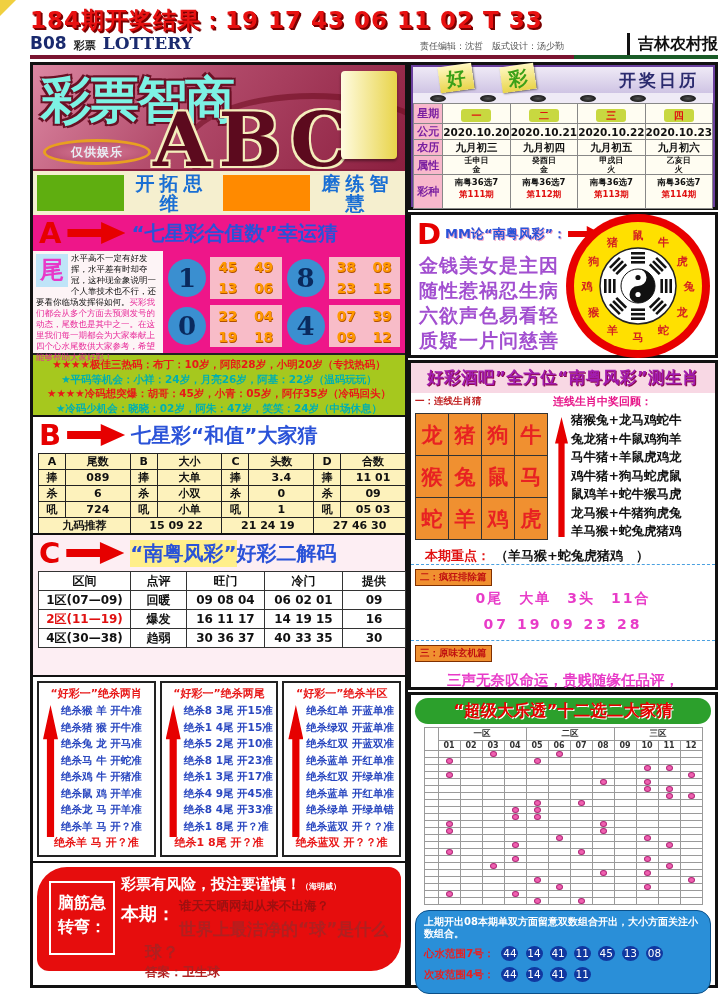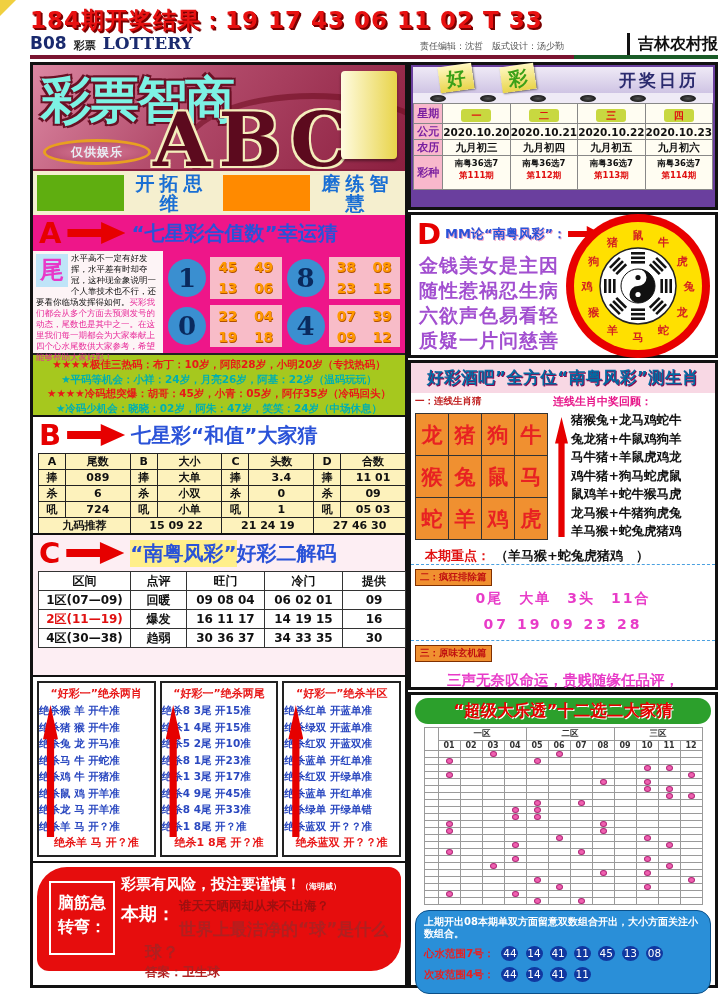--- a/index.html
+++ b/index.html
@@ -88,21 +88,21 @@
   table.ctab td.zone { width:92px; }
   table.ctab td.cmt { width:56px; }
   table.ctab td.nums { width:78px; }
 
   
   .kills { height:186px; border-top:2px solid #111; display:flex; gap:4px; padding:4px; background:#fff; }
   .kill-col { flex:1; border:2px solid #222; position:relative; background:#fff; }
   .kill-title { font-size:11px; font-weight:bold; color:#e81818; text-align:center; padding:3px 0 1px; }
   .kill-arrow { position:absolute; left:4px; top:22px; width:15px; height:132px; background:#e60000;
                 clip-path:polygon(50% 0,100% 26%,74% 26%,74% 100%,26% 100%,26% 26%,0 26%); }
-  .kill-rows { }
+  .kill-rows { margin-left:22px; }
   .kill-row { font-size:10.5px; font-weight:bold; color:#2a48c0; line-height:16.5px; white-space:nowrap; }
   .kill-footer { font-size:11px; font-weight:bold; color:#e81818; text-align:center; line-height:18px; }
 
   
   .brain-wrap { height:114px; border-top:2px solid #111; background:#fff; padding:4px; }
   .brain { height:104px; background:#e60d0d; border-radius:30px 12px 30px 12px; display:flex; padding:8px 6px; }
   .brain-label { width:66px; height:74px; border:2px solid #fff; margin:6px 6px 0 6px; color:#fff; font-size:16px;
                  font-weight:bold; text-align:center; line-height:24px; padding-top:8px; }
   .brain-main { flex:1; color:#fff; }
   .brain-warning { font-size:15px; font-weight:bold; }
@@ -142,21 +142,21 @@
   .secD-sub { font-size:13px; font-weight:bold; color:#2a52d8; text-shadow:1px 1px 0 #f0a0c0; margin-left:4px; }
   .secD-arrow { display:inline-block; width:34px; height:16px; background:#e60000; margin-left:2px;
                 clip-path:polygon(0 32%,55% 32%,55% 0,100% 50%,55% 100%,55% 68%,0 68%); }
   .secD-lines { position:absolute; left:8px; top:38px; }
   .secD-line { font-size:19px; font-weight:bold; color:#a24fd0; line-height:25px; letter-spacing:1px; }
   .wheel { position:absolute; right:2px; top:-4px; }
 
   
   .zsec { top:298px; height:330px; }
   .zsec-head { height:30px; background:#f8d8e4; text-align:center; }
-  .zsec-title { font-size:16.5px; font-weight:bold; color:#0369a1; line-height:30px;
+  .zsec-title { font-size:16.5px; font-weight:bold; color:#a21caf; line-height:30px;
                 text-shadow:1px 1px 0 #8b0b4e; letter-spacing:0.5px; white-space:nowrap;margin-top:20px; }
   .zsec-subrow { position:relative; height:16px; }
   .zsec-sub1 { position:absolute; left:4px; top:2px; font-size:9.5px; font-weight:bold; color:#c02020; }
   .zsec-review-title { position:absolute; left:142px; top:1px; font-size:11px; font-weight:bold; color:#e8198b; }
   .zsec-body { position:relative; height:136px; }
   table.zgrid { border-collapse:collapse; position:absolute; left:4px; top:4px; }
   table.zgrid td { width:33px; height:42px; border:1.5px solid #333; background:#f09030; color:#e82222;
                    font-size:21px; font-weight:bold; text-align:center; }
   .zarrow { position:absolute; left:144px; top:8px; width:13px; height:120px; background:#e60000;
             clip-path:polygon(50% 0,100% 22%,74% 22%,74% 100%,26% 100%,26% 22%,0 22%); }
@@ -364,21 +364,21 @@
           <td class="red">2区(11—19)</td>
           <td>爆发</td>
           <td>16 11 17</td>
           <td>14 19 15</td>
           <td>16</td>
         </tr>
         <tr>
           <td>4区(30—38)</td>
           <td>趋弱</td>
           <td>30 36 37</td>
-          <td>34 33 35</td>
+          <td>40 33 35</td>
           <td>30</td>
         </tr>
       </tbody>
         </table>
     </div>
 
     <div class="kills">
       <div class="kill-col">
         <div class="kill-title">“好彩一”绝杀两肖</div>
         <div class="kill-arrow"></div>
@@ -475,20 +475,39 @@
           <td class="cal-date">2020.10.21</td>
           <td class="cal-date">2020.10.22</td>
           <td class="cal-date">2020.10.23</td>
         </tr>
         <tr>
           <td class="cal-lab">农历</td>
           <td class="cal-lunar">九月初三</td>
           <td class="cal-lunar">九月初四</td>
           <td class="cal-lunar">九月初五</td>
           <td class="cal-lunar">九月初六</td>
+        </tr>
+        <tr>
+          <td class="cal-lab">属性</td>
+          <td class="cal-attr">
+                <div>壬申日</div>
+                <div>金</div>
+              </td>
+          <td class="cal-attr">
+                <div>癸酉日</div>
+                <div>金</div>
+              </td>
+          <td class="cal-attr">
+                <div>甲戌日</div>
+                <div>火</div>
+              </td>
+          <td class="cal-attr">
+                <div>乙亥日</div>
+                <div>火</div>
+              </td>
         </tr>
         <tr>
           <td class="cal-lab">彩种</td>
           <td class="cal-kind">
                 <div class="cal-name">南粤36选7</div>
                 <div class="cal-issue">第111期</div>
               </td>
           <td class="cal-kind">
                 <div class="cal-name">南粤36选7</div>
                 <div class="cal-issue">第112期</div>

